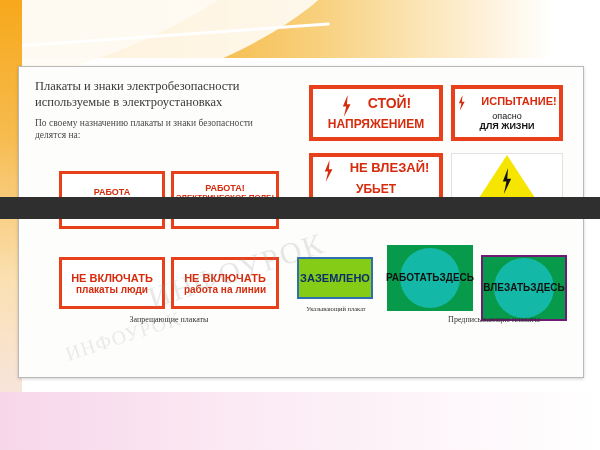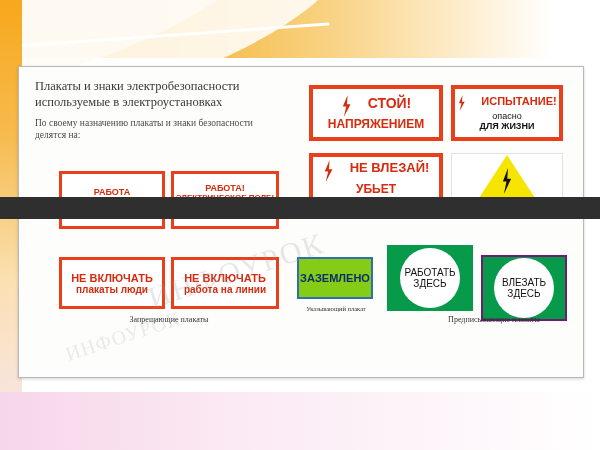--- a/index.html
+++ b/index.html
@@ -106,23 +106,23 @@
   .row{display:flex;justify-content:center;gap:15px;width:100%;}
   .bolt{
     display:inline-block;width:12px;height:22px;
     background:#d62b0d;
     clip-path:polygon(58% 0,18% 52%,46% 52%,26% 100%,82% 42%,52% 42%);
   }
   .bolt-sm{width:9px;height:16px;}
 
   
   .circle{
-    width:60px;height:60px;border-radius:50%;background:#ffffff;
-    display:flex;flex-direction:column;align-items:center;justify-content:center;
-    color:#111;font-weight:normal;font-size:10px;line-height:1.15;
+    width:60px;height:60px;border-radius:50%;background:#14b8a6;
+    display:flex;flex-direction:row;align-items:center;justify-content:center;
+    color:#111;font-weight:bold;font-size:10px;line-height:1.15;
   }
 
   
   .tri-wrap{position:relative;width:100%;height:100%;}
   .triangle{
     position:absolute;left:50%;top:50%;transform:translate(-50%,-50%);
     width:0;height:0;border-left:30px solid transparent;border-right:30px solid transparent;
     border-bottom:46px solid #f5e500;
   }
   .tri-bolt{

